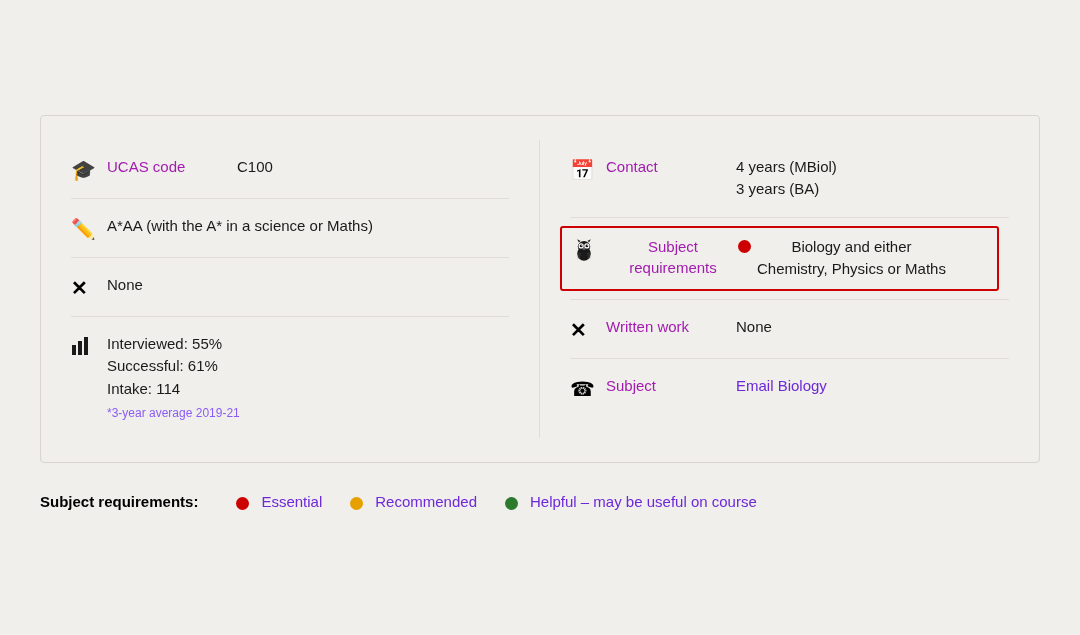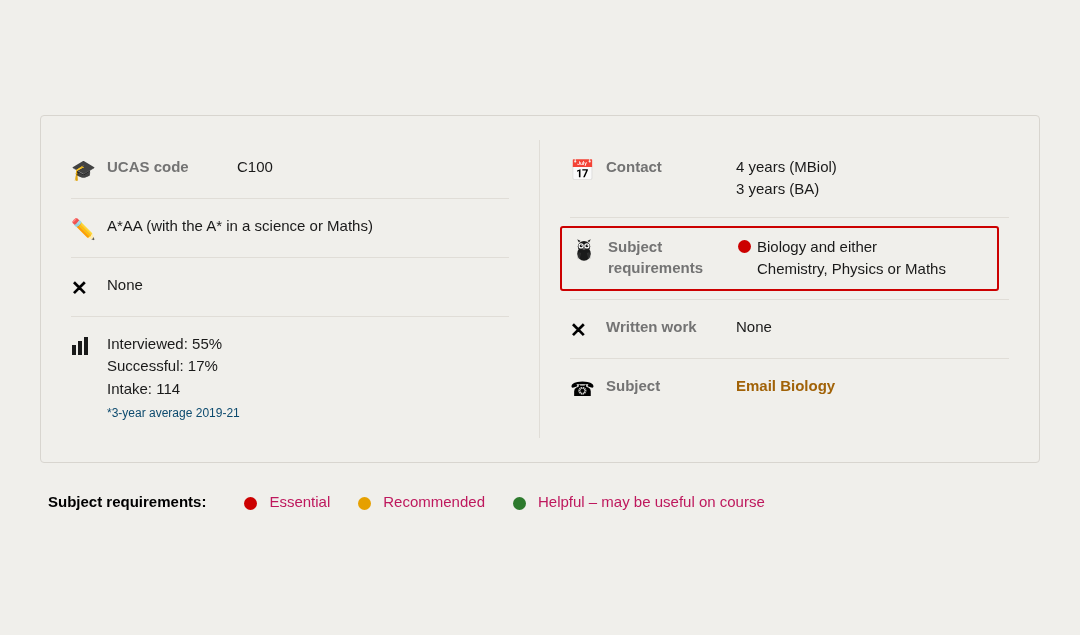--- a/index.html
+++ b/index.html
@@ -52,51 +52,50 @@
       display: flex;
       align-items: flex-start;
       padding-top: 2px;
       font-size: 20px;
     }
     .label-cell {
       width: 130px;
       flex-shrink: 0;
     }
     .label-cell .field-label {
-      font-weight: bold;
+      font-weight: normal;
       font-size: 15px;
       line-height: 1.4;
-      color: #737373;
+      color: #a21caf;
       margin-top: 32px;
     }
     .value-cell {
       flex: 1;
       font-size: 15px;
       color: #1a1a1a;
       line-height: 1.5;
     }
     .value-cell .small-note {
       font-size: 12px;
-      color: #0c4a6e;
+      color: #8b5cf6;
       margin-top: 4px;
     }
     .highlighted-box {
       border: 2.5px solid #cc0000;
       border-radius: 3px;
       margin: -8px -10px;
       padding: 8px 10px;
     }
     .right-col .row:nth-child(2) {
       position: relative;
     }
     .email-link {
-      color: #a16207;
+      color: #6d28d9;
       text-decoration: none;
       font-size: 15px;
-      font-weight: bold;
     }
     .dot {
       display: inline-block;
       width: 13px;
       height: 13px;
       border-radius: 50%;
       margin-right: 6px;
       flex-shrink: 0;
       margin-top: 4px;
     }
@@ -105,28 +104,27 @@
     .dot-green { background: #2d7a2d; }
     .subject-value {
       display: flex;
       align-items: flex-start;
     }
     .legend-section {
       display: flex;
       align-items: center;
       gap: 28px;
       padding: 6px 0 0 0;
-      margin-left: 8px;
     }
     .legend-item {
       display: flex;
       align-items: center;
       gap: 6px;
       font-size: 15px;
-      color: #be185d;
+      color: #6d28d9;
     }
     .legend-label-bold {
       font-weight: bold;
       font-size: 15px;
       margin-right: 10px;
     }
 
     .owl-svg {
       width: 24px;
       height: 24px;
@@ -174,21 +172,21 @@
         <div class="row" style="border-bottom:none;">
           <div class="icon-cell">
             <svg width="22" height="22" viewBox="0 0 22 22" fill="#1a1a1a">
               <rect x="1" y="10" width="4" height="10"></rect>
               <rect x="7" y="6" width="4" height="14"></rect>
               <rect x="13" y="2" width="4" height="18"></rect>
             </svg>
           </div>
           <div class="value-cell">
             <div>Interviewed: 55%</div>
-            <div>Successful: 17%</div>
+            <div>Successful: 61%</div>
             <div>Intake: 114</div>
             <div class="small-note">*3-year average 2019-21</div>
           </div>
         </div>
 
       </div>
 
       <div class="right-col">
 
         <div class="row">
@@ -199,21 +197,21 @@
             <span class="field-label">Contact</span>
           </div>
           <div class="value-cell">
             <div>4 years (MBiol)</div>
             <div>3 years (BA)</div>
           </div>
         </div>
 
         <div class="row">
           <div style="display:flex;align-items:flex-start;width:100%;">
-            <div class="highlighted-box" style="display:flex;align-items:flex-start;width:100%;">
+            <div class="highlighted-box" style="display:flex;align-items:flex-start;width:100%;text-align:center;">
               <div class="icon-cell">
                 <svg class="owl-svg" viewBox="0 0 100 100" fill="#1a1a1a">
 
                   <ellipse cx="50" cy="65" rx="28" ry="30"></ellipse>
 
                   <ellipse cx="50" cy="35" rx="26" ry="22"></ellipse>
 
                   <polygon points="28,18 22,5 36,12"></polygon>
                   <polygon points="72,18 78,5 64,12"></polygon>
 

